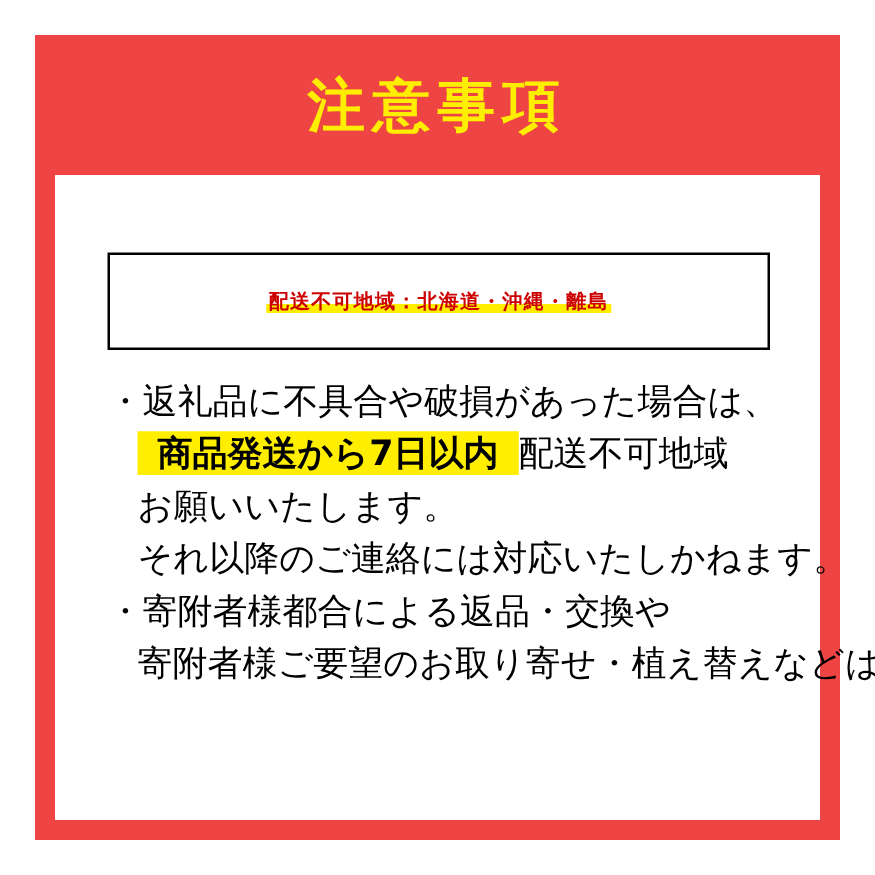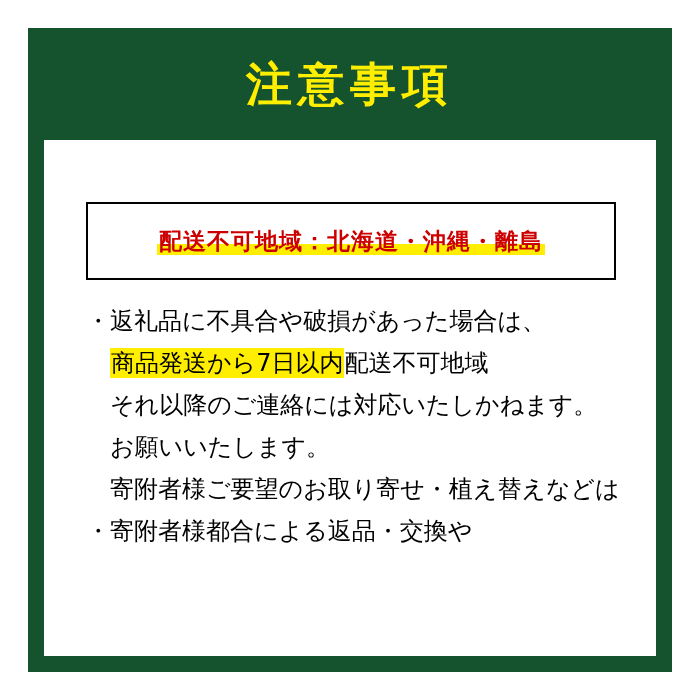--- a/index.html
+++ b/index.html
@@ -20,21 +20,21 @@
     background: #ffffff;
     box-sizing: border-box;
   }
   
   .red-frame {
     position: absolute;
     left: 28px;
     top: 28px;
     width: 644px;
     height: 644px;
-    background: #14532d;
+    background: #ef4444;
     box-sizing: border-box;
   }
   
   .title {
     position: absolute;
     left: 0;
     top: 0;
     width: 644px;
     height: 112px;
     display: flex;
@@ -64,54 +64,55 @@
     width: 530px;
     height: 78px;
     border: 2px solid #000000;
     box-sizing: border-box;
     display: flex;
     align-items: center;
     justify-content: center;
   }
   .area-box-text {
     color: #cc0000;
-    font-size: 23px;
+    font-size: 16px;
     font-weight: bold;
     letter-spacing: 1px;
     background: linear-gradient(transparent 58%, #ffee00 58%, #ffee00 94%, transparent 94%);
     padding: 0 2px;
     white-space: nowrap;
   }
   
   .notes {
     position: absolute;
     left: 42px;
     top: 160px;
     width: 548px;
     color: #000000;
-    font-size: 24px;
+    font-size: 28px;
     line-height: 42px;
   }
   .note-block {
     display: block;
     margin-bottom: 0px;
   }
   .line {
     display: block;
     white-space: nowrap;
   }
   .bullet-line {
     text-indent: 0;
   }
   .indent {
     padding-left: 24px;
   }
   .hl {
     background: #ffee00;
-    padding: 1px 1px;
+    padding: 1px 16px;
+    font-weight: bold;
   }
   .bullet {
     letter-spacing: 0;
   }
 </style>
 </head>
 <body>
 
 <div class="poster">
   <div class="red-frame">
@@ -122,25 +123,25 @@
 
       <div class="area-box">
         <span class="area-box-text">配送不可地域：北海道・沖縄・離島</span>
       </div>
 
       <div class="notes">
 
         <div class="note-block">
           <span class="line bullet-line"><span class="bullet">・</span><span>返礼品に不具合や破損があった場合は、</span></span>
           <span class="line indent"><span class="hl">商品発送から7日以内</span><span>配送不可地域</span></span>
+          <span class="line indent">お願いいたします。</span>
           <span class="line indent">それ以降のご連絡には対応いたしかねます。</span>
-          <span class="line indent">お願いいたします。</span>
         </div>
 
         <div class="note-block">
+          <span class="line bullet-line"><span class="bullet">・</span><span>寄附者様都合による返品・交換や</span></span>
           <span class="line indent">寄附者様ご要望のお取り寄せ・植え替えなどは</span>
-          <span class="line bullet-line"><span class="bullet">・</span><span>寄附者様都合による返品・交換や</span></span>
         </div>
 
       </div>
     </div>
   </div>
 </div>
 
 </body></html>

